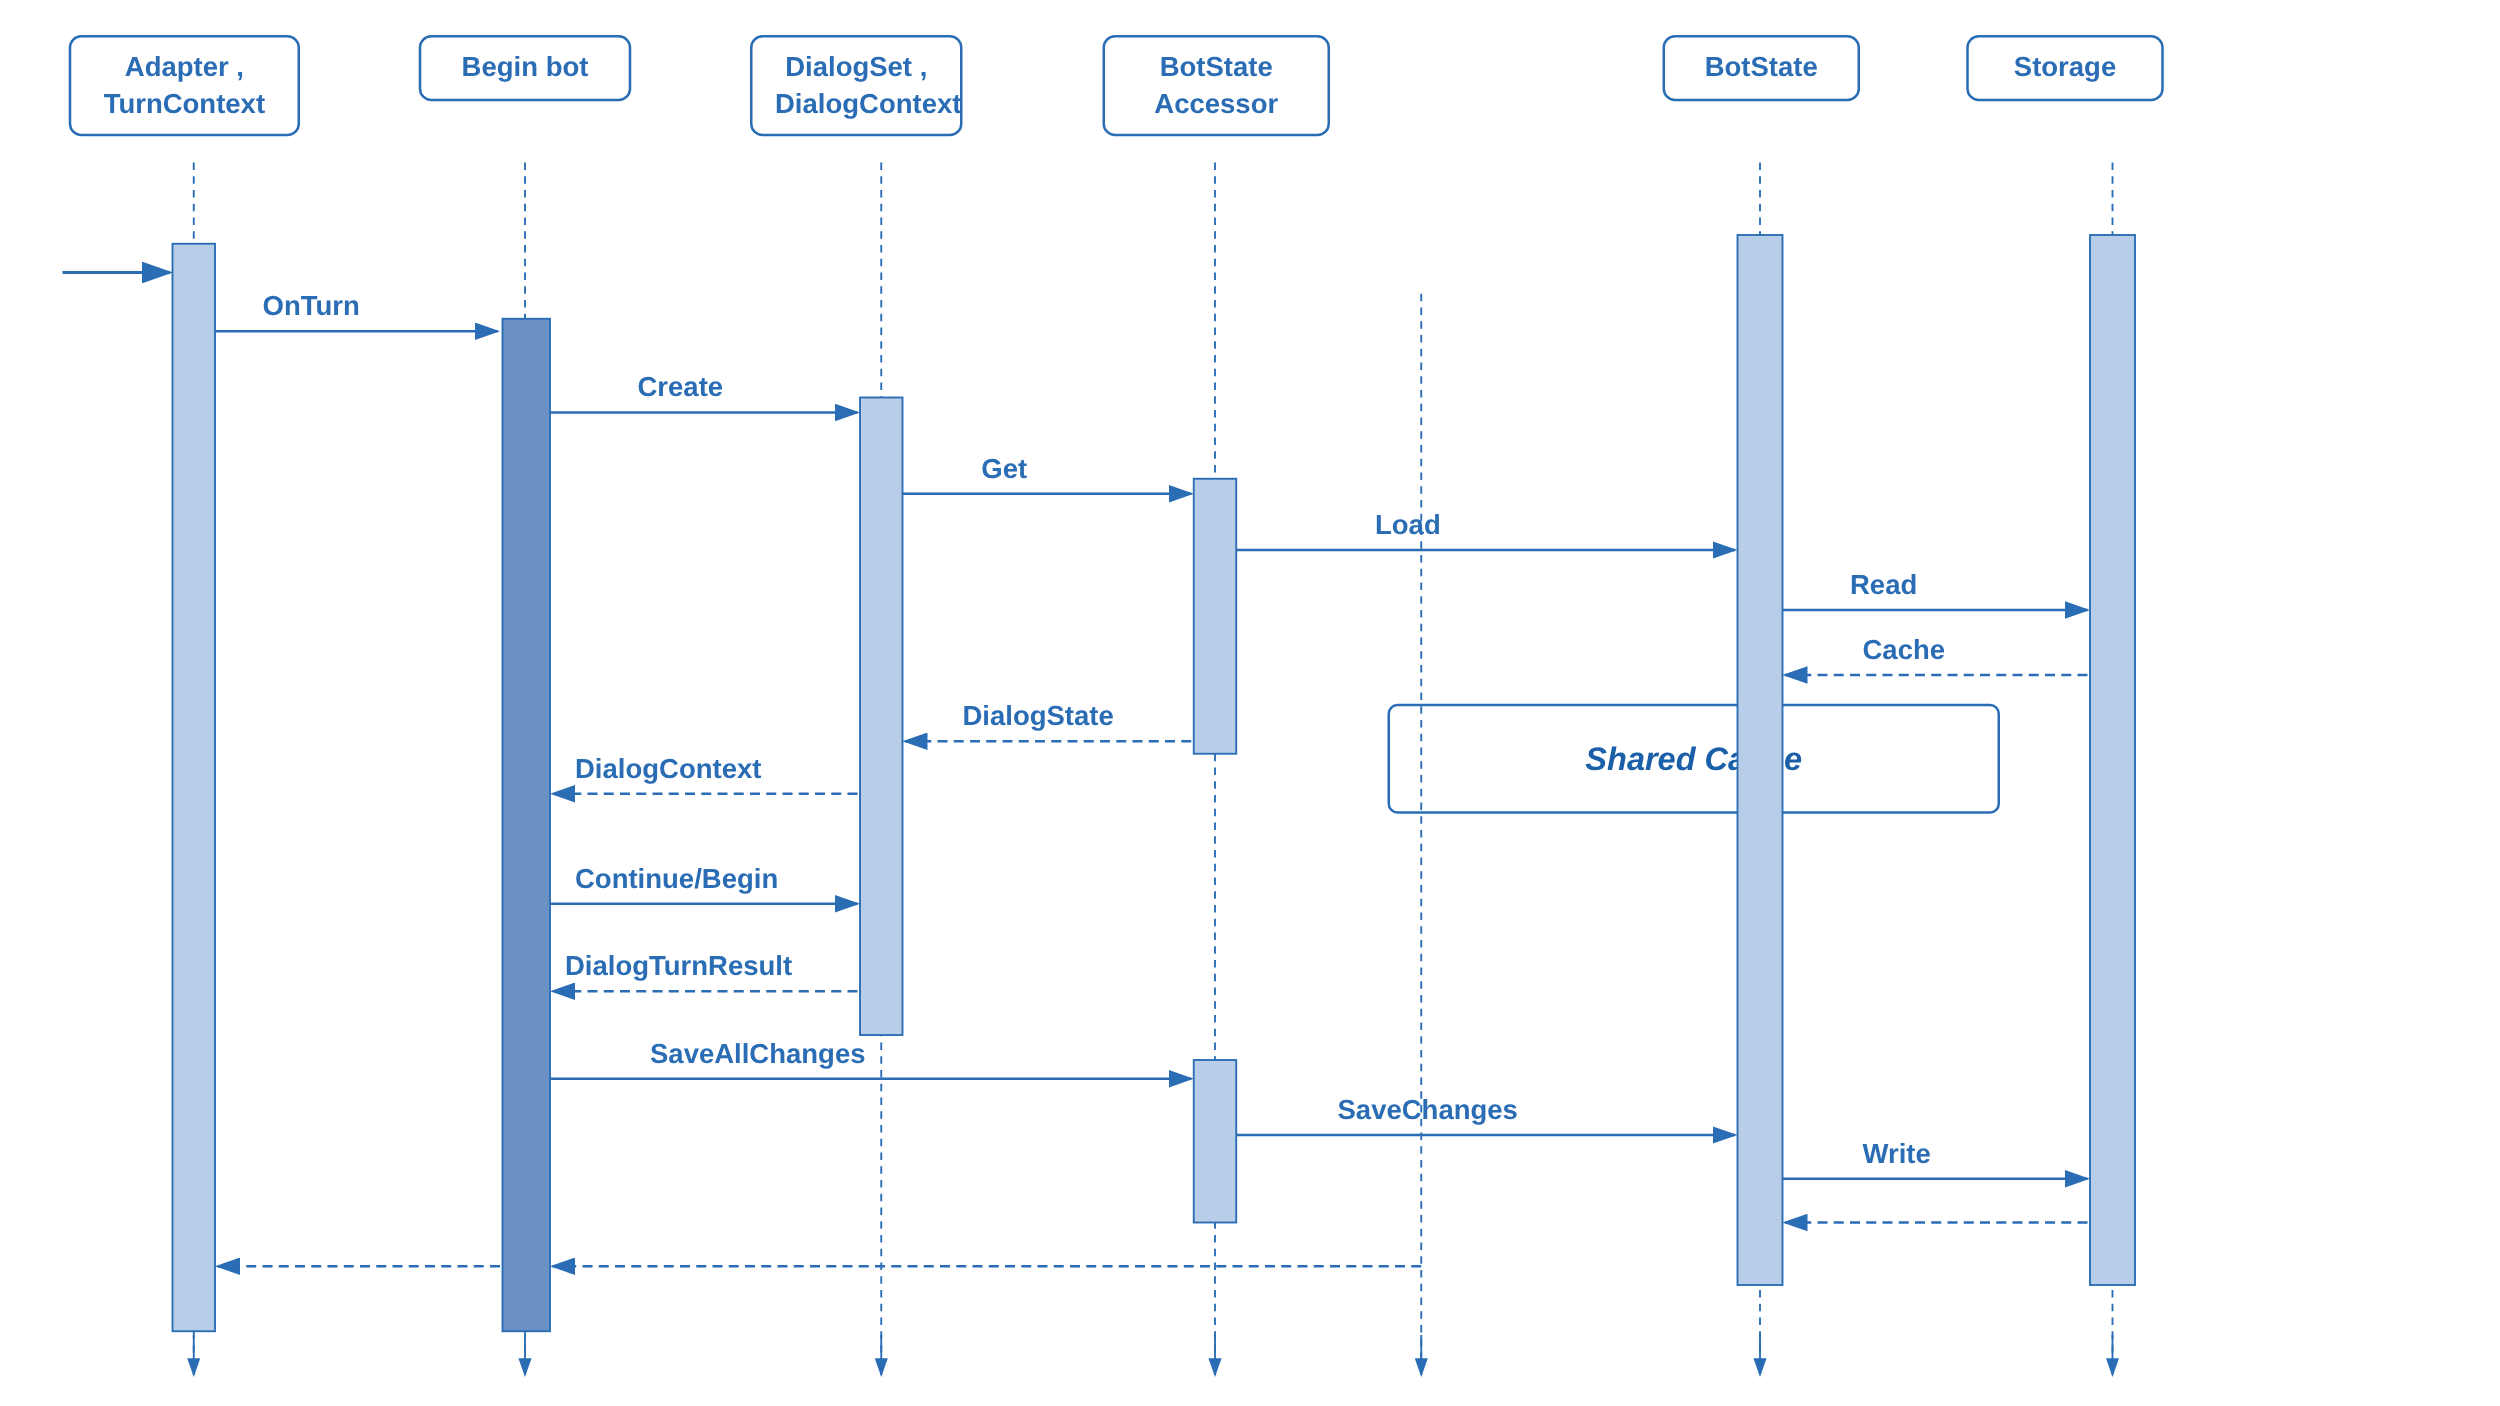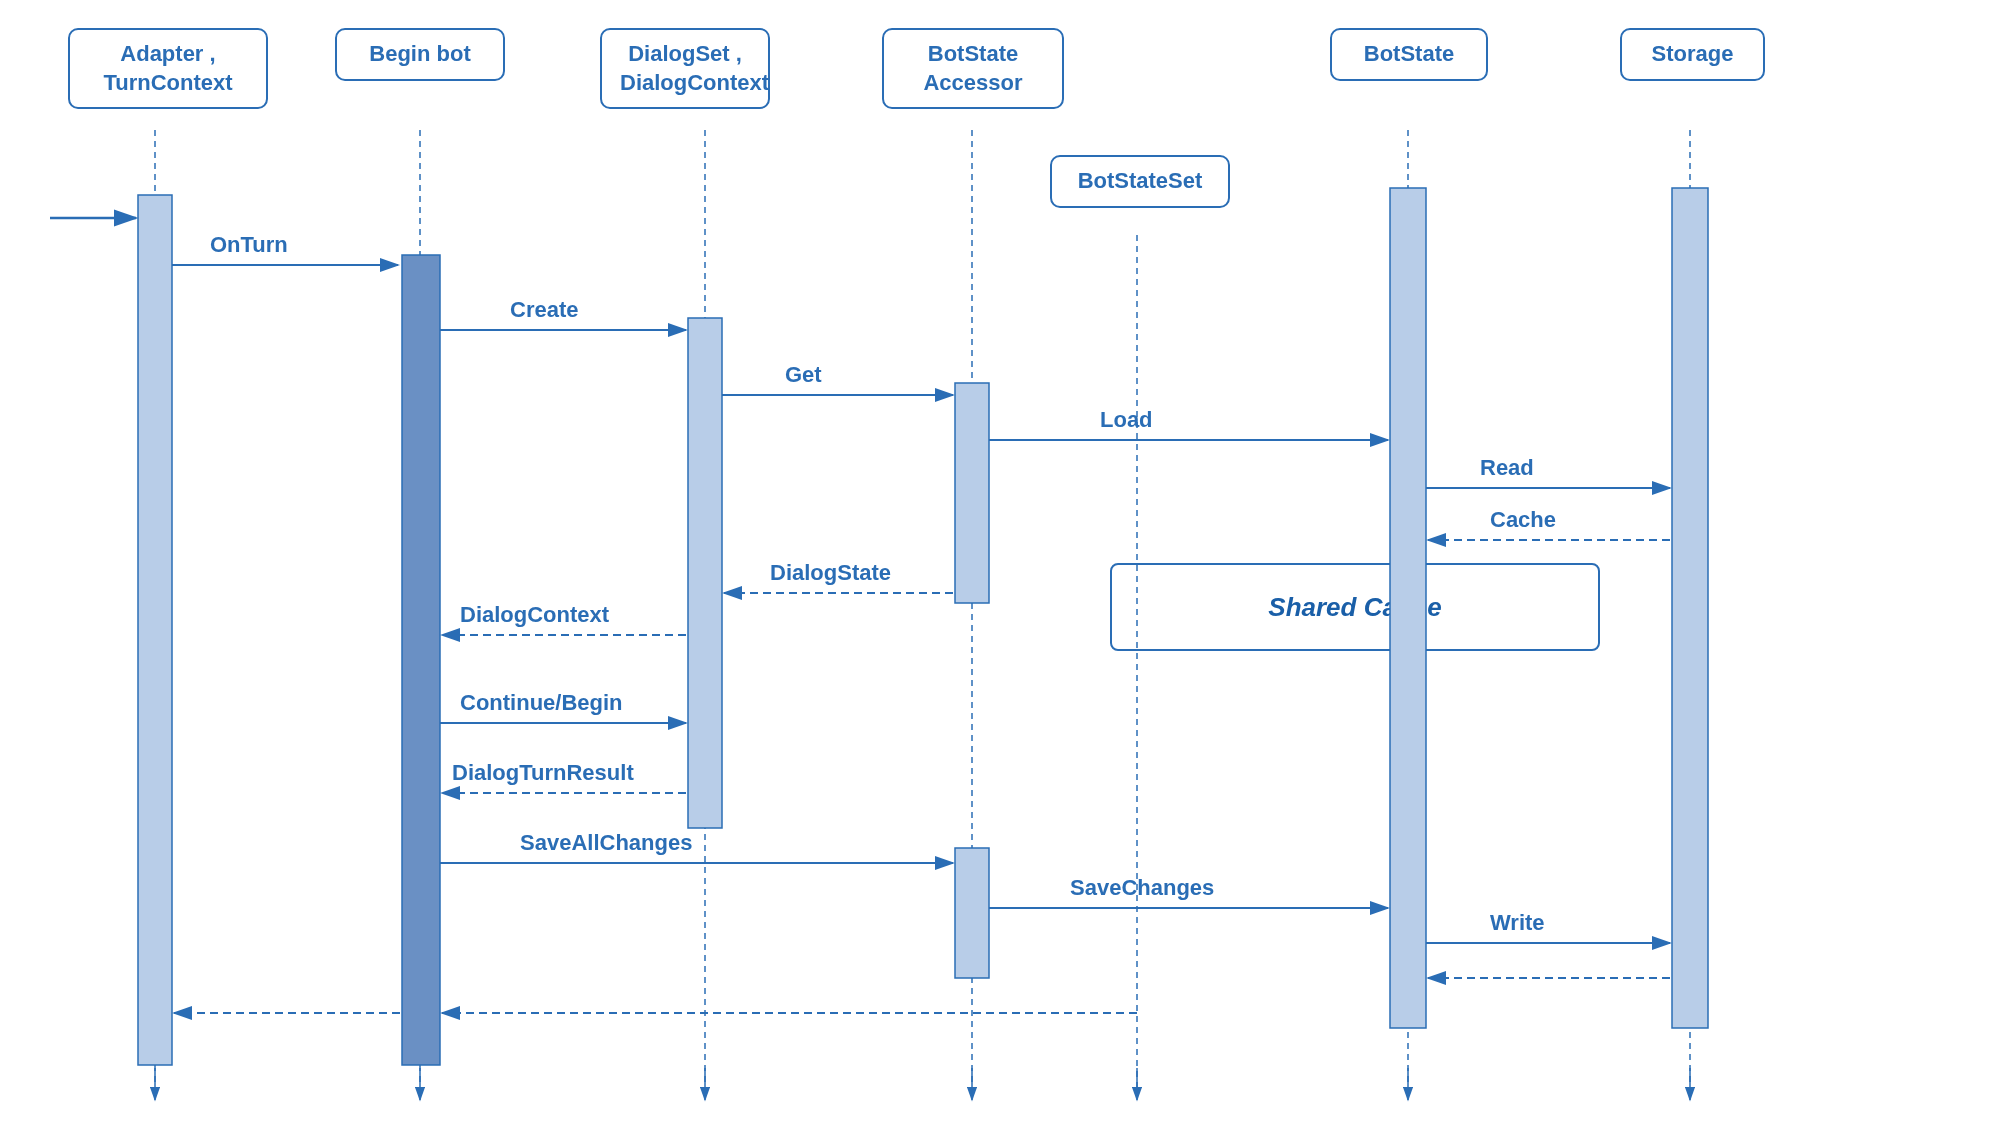--- a/index.html
+++ b/index.html
@@ -45,27 +45,26 @@
       font-style: italic;
       text-align: center;
       padding: 12px 30px;
     }
   </style>
 </head>
 <body>
 
 <div id="diagram">
 
-  <div class="actor-box" style="left:68px;top:28px;width:200px;">Adapter ,<br>TurnContext</div>
+  <div class="actor-box" style="left:55px;top:28px;width:185px;">Adapter ,<br>TurnContext</div>
   <div class="actor-box" style="left:335px;top:28px;width:170px;">Begin bot</div>
   <div class="actor-box" style="left:600px;top:28px;width:170px;">DialogSet ,<br>DialogContext</div>
   <div class="actor-box" style="left:882px;top:28px;width:182px;">BotState<br>Accessor</div>
-  <div class="actor-box" style="left:1050px;top:155px;width:180px;">BotStateSet</div>
   <div class="actor-box" style="left:1330px;top:28px;width:158px;">BotState</div>
-  <div class="actor-box" style="left:1620px;top:28px;width:145px;">Storage</div>
+  <div class="actor-box" style="left:1573px;top:28px;width:158px;">Storage</div>
 
   <div class="shared-cache-box" style="left:1110px;top:563px;width:490px;height:88px;display:flex;align-items:center;justify-content:center;">
       <em>Shared Cache</em>
     </div>
 
   <svg>
     <defs>
       <marker id="arrowhead" markerWidth="10" markerHeight="7" refX="9" refY="3.5" orient="auto">
         <polygon points="0 0, 10 3.5, 0 7" fill="#2a6db5"></polygon>
       </marker>

